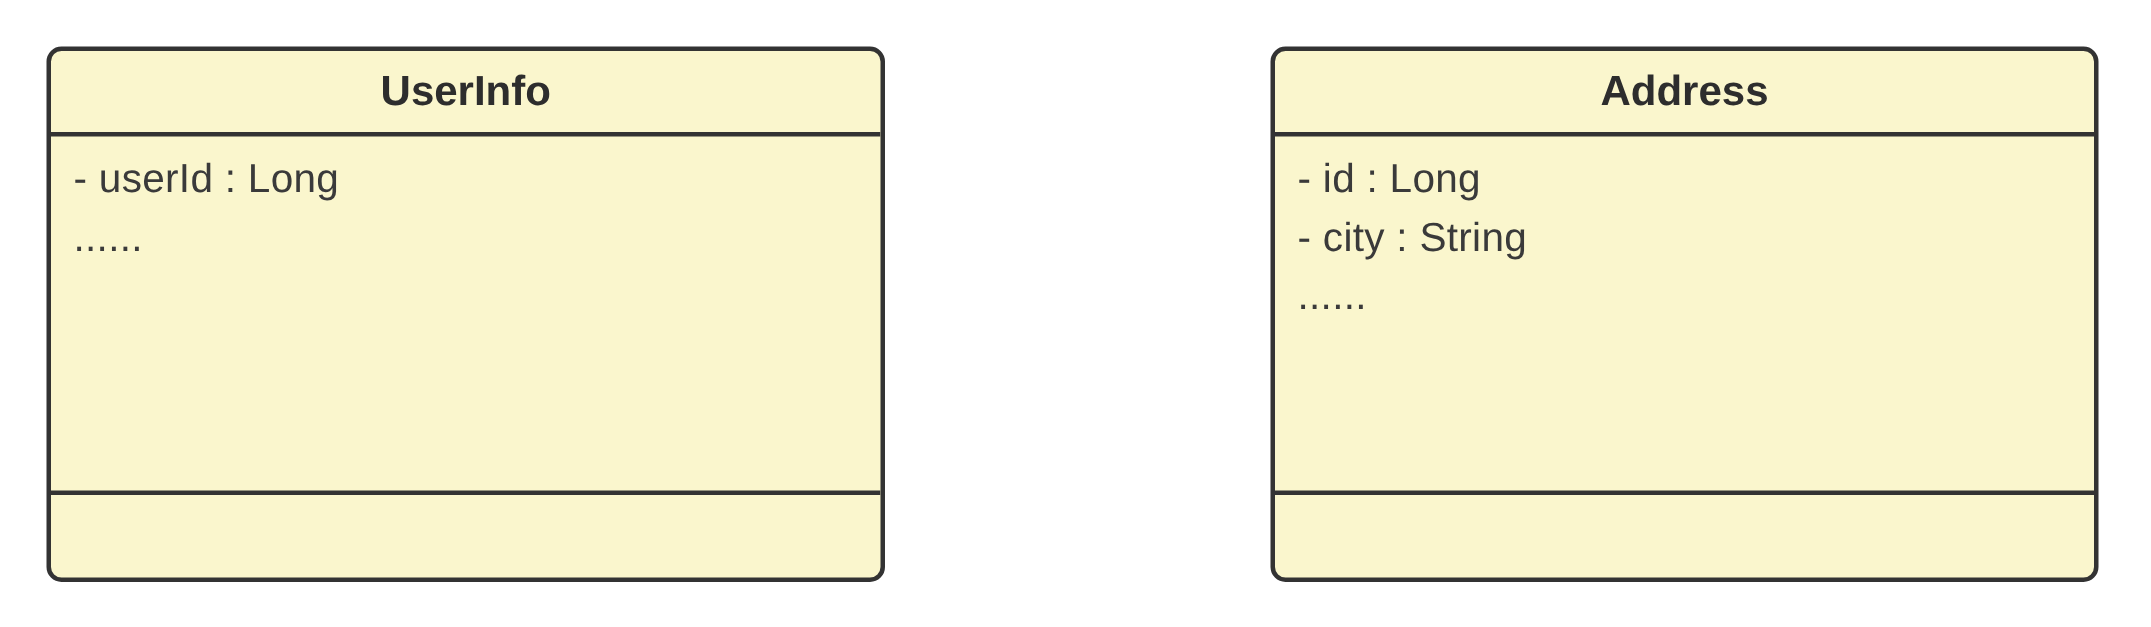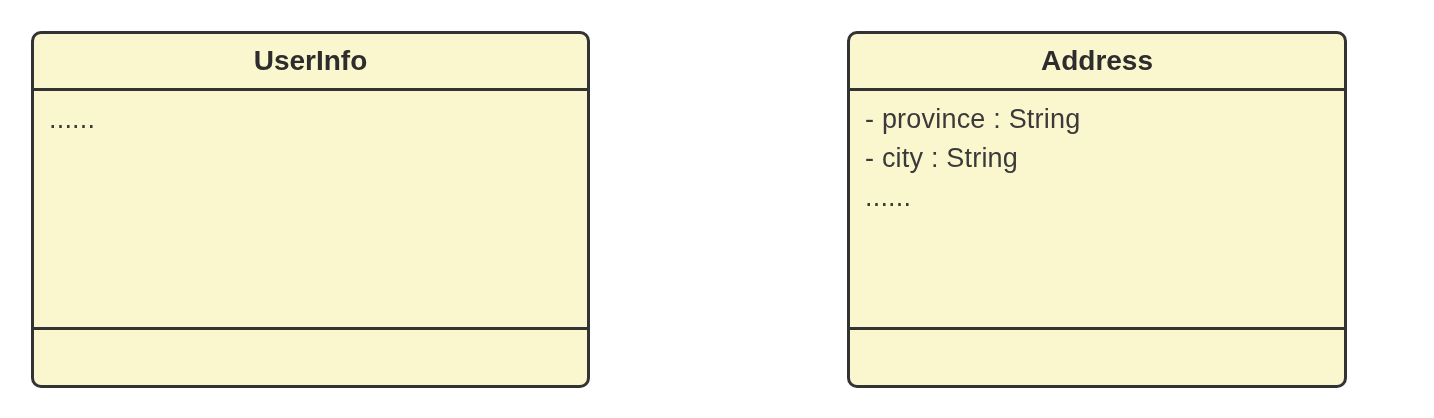--- a/index.html
+++ b/index.html
@@ -19,21 +19,21 @@
     top: 31px;
     height: 357px;
     background: #faf6cd;
     border: 3px solid #333333;
     border-radius: 10px;
     display: flex;
     flex-direction: column;
     overflow: hidden;
   }
   .uml-class.userinfo { left: 31px;  width: 559px; }
-  .uml-class.address  { left: 847px; width: 500px; }
+  .uml-class.address  { left: 847px; width: 552px; }
   .uml-title {
     height: 57px;
     line-height: 54px;
     text-align: center;
     font-weight: bold;
     font-size: 28px;
     color: #2d2d2d;
     border-bottom: 3px solid #333333;
     flex: 0 0 auto;
   }
@@ -53,28 +53,29 @@
   }
 </style>
 </head>
 <body>
 
 <div class="canvas">
 
   <div class="uml-class userinfo">
     <div class="uml-title">UserInfo</div>
     <div class="uml-attrs">
+      <div class="uml-attr-line">- userId : Long</div>
       <div class="uml-attr-line">......</div>
     </div>
     <div class="uml-methods"></div>
   </div>
 
   <div class="uml-class address">
     <div class="uml-title">Address</div>
     <div class="uml-attrs">
-      <div class="uml-attr-line">- province : String</div>
+      <div class="uml-attr-line">- id : Long</div>
       <div class="uml-attr-line">- city : String</div>
       <div class="uml-attr-line">......</div>
     </div>
     <div class="uml-methods"></div>
   </div>
 
 </div>
 
 </body></html>

